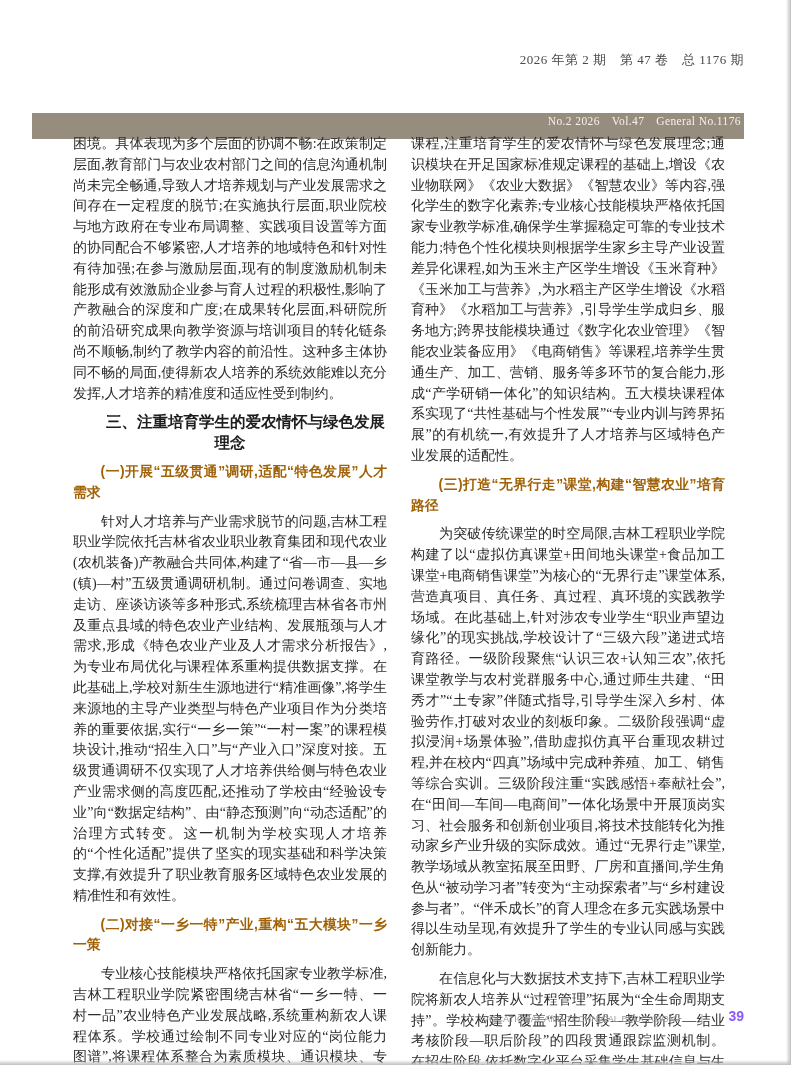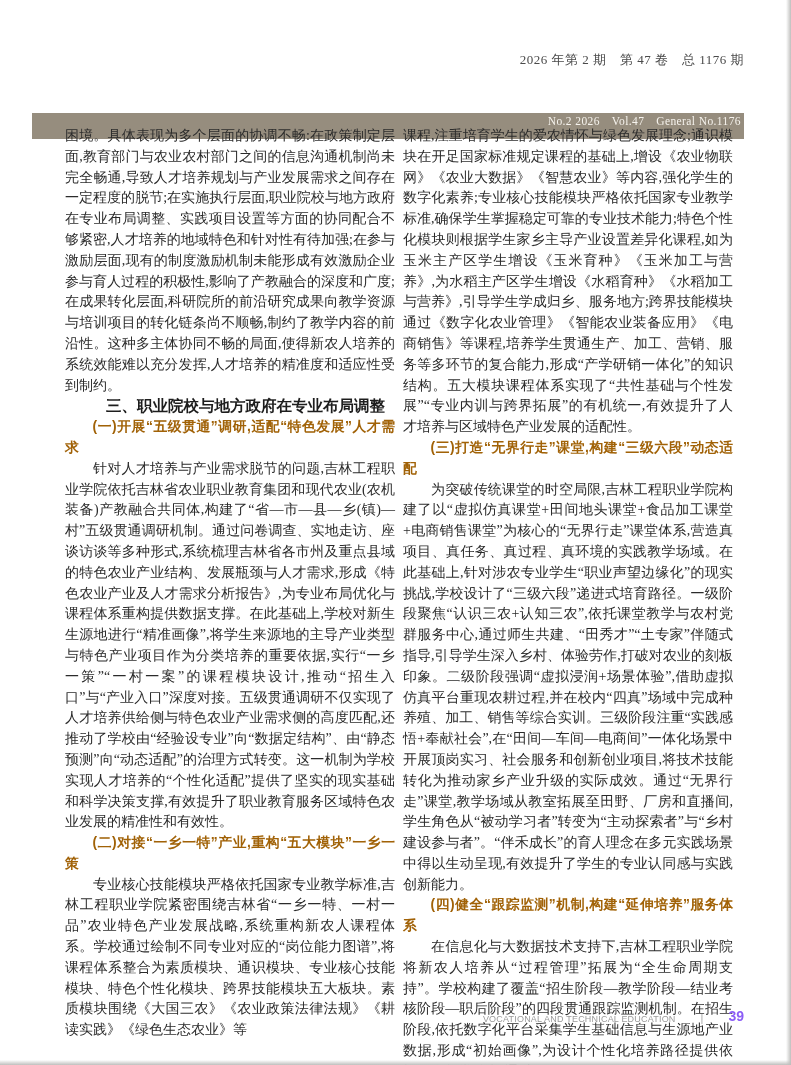--- a/index.html
+++ b/index.html
@@ -41,21 +41,21 @@
 
   .col {
     position: absolute; top: 126px; width: 330px;
     font-size: 14px; line-height: 20.8px;
     text-align: justify;
     color: #2b2b2b;
   }
   .col-left  { left: 65px; }
   .col-right { left: 403px; }
 
-  .col p { margin: 0; text-indent: 2em; }
+  .col p { margin: 8px; text-indent: 2em; }
   .col p.continuation { text-indent: 0; }
 
   .section-heading {
     font-family: "Liberation Sans", sans-serif;
     font-weight: bold; font-size: 15.5px;
     text-align: center; text-indent: 0;
     margin: 26px 0 23px 0;
     color: #1d1d1d;
   }
   .sub-heading {
@@ -87,32 +87,31 @@
 <div class="page">
 
   <div class="header-issue-cn">2026 年第 2 期　第 47 卷　总 1176 期</div>
 
   <div class="header-bar">
     <span class="header-bar-text">No.2 2026　Vol.47　General No.1176</span>
   </div>
 
   <div class="col col-left">
     <p class="continuation">困境。具体表现为多个层面的协调不畅:在政策制定层面,教育部门与农业农村部门之间的信息沟通机制尚未完全畅通,导致人才培养规划与产业发展需求之间存在一定程度的脱节;在实施执行层面,职业院校与地方政府在专业布局调整、实践项目设置等方面的协同配合不够紧密,人才培养的地域特色和针对性有待加强;在参与激励层面,现有的制度激励机制未能形成有效激励企业参与育人过程的积极性,影响了产教融合的深度和广度;在成果转化层面,科研院所的前沿研究成果向教学资源与培训项目的转化链条尚不顺畅,制约了教学内容的前沿性。这种多主体协同不畅的局面,使得新农人培养的系统效能难以充分发挥,人才培养的精准度和适应性受到制约。</p>
-    <p class="section-heading">三、职业院校与地方政府在专业布局调整</p>
+    <p class="section-heading">三、注重培育学生的爱农情怀与绿色发展理念</p>
     <p class="sub-heading">(一)开展“五级贯通”调研,适配“特色发展”人才需求</p>
     <p>针对人才培养与产业需求脱节的问题,吉林工程职业学院依托吉林省农业职业教育集团和现代农业(农机装备)产教融合共同体,构建了“省—市—县—乡(镇)—村”五级贯通调研机制。通过问卷调查、实地走访、座谈访谈等多种形式,系统梳理吉林省各市州及重点县域的特色农业产业结构、发展瓶颈与人才需求,形成《特色农业产业及人才需求分析报告》,为专业布局优化与课程体系重构提供数据支撑。在此基础上,学校对新生生源地进行“精准画像”,将学生来源地的主导产业类型与特色产业项目作为分类培养的重要依据,实行“一乡一策”“一村一案”的课程模块设计,推动“招生入口”与“产业入口”深度对接。五级贯通调研不仅实现了人才培养供给侧与特色农业产业需求侧的高度匹配,还推动了学校由“经验设专业”向“数据定结构”、由“静态预测”向“动态适配”的治理方式转变。这一机制为学校实现人才培养的“个性化适配”提供了坚实的现实基础和科学决策支撑,有效提升了职业教育服务区域特色农业发展的精准性和有效性。</p>
     <p class="sub-heading">(二)对接“一乡一特”产业,重构“五大模块”一乡一策</p>
     <p>专业核心技能模块严格依托国家专业教学标准,吉林工程职业学院紧密围绕吉林省“一乡一特、一村一品”农业特色产业发展战略,系统重构新农人课程体系。学校通过绘制不同专业对应的“岗位能力图谱”,将课程体系整合为素质模块、通识模块、专业核心技能模块、特色个性化模块、跨界技能模块五大板块。素质模块围绕《大国三农》《农业政策法律法规》《耕读实践》《绿色生态农业》等</p>
   </div>
 
   <div class="col col-right">
     <p class="continuation">课程,注重培育学生的爱农情怀与绿色发展理念;通识模块在开足国家标准规定课程的基础上,增设《农业物联网》《农业大数据》《智慧农业》等内容,强化学生的数字化素养;专业核心技能模块严格依托国家专业教学标准,确保学生掌握稳定可靠的专业技术能力;特色个性化模块则根据学生家乡主导产业设置差异化课程,如为玉米主产区学生增设《玉米育种》《玉米加工与营养》,为水稻主产区学生增设《水稻育种》《水稻加工与营养》,引导学生学成归乡、服务地方;跨界技能模块通过《数字化农业管理》《智能农业装备应用》《电商销售》等课程,培养学生贯通生产、加工、营销、服务等多环节的复合能力,形成“产学研销一体化”的知识结构。五大模块课程体系实现了“共性基础与个性发展”“专业内训与跨界拓展”的有机统一,有效提升了人才培养与区域特色产业发展的适配性。</p>
-    <p class="sub-heading">(三)打造“无界行走”课堂,构建“三级六段”动态适配</p>
+    <p class="sub-heading">(三)打造“无界行走”课堂,构建“智慧农业”培育路径</p>
     <p>为突破传统课堂的时空局限,吉林工程职业学院构建了以“虚拟仿真课堂+田间地头课堂+食品加工课堂+电商销售课堂”为核心的“无界行走”课堂体系,营造真项目、真任务、真过程、真环境的实践教学场域。在此基础上,针对涉农专业学生“职业声望边缘化”的现实挑战,学校设计了“三级六段”递进式培育路径。一级阶段聚焦“认识三农+认知三农”,依托课堂教学与农村党群服务中心,通过师生共建、“田秀才”“土专家”伴随式指导,引导学生深入乡村、体验劳作,打破对农业的刻板印象。二级阶段强调“虚拟浸润+场景体验”,借助虚拟仿真平台重现农耕过程,并在校内“四真”场域中完成种养殖、加工、销售等综合实训。三级阶段注重“实践感悟+奉献社会”,在“田间—车间—电商间”一体化场景中开展顶岗实习、社会服务和创新创业项目,将技术技能转化为推动家乡产业升级的实际成效。通过“无界行走”课堂,教学场域从教室拓展至田野、厂房和直播间,学生角色从“被动学习者”转变为“主动探索者”与“乡村建设参与者”。“伴禾成长”的育人理念在多元实践场景中得以生动呈现,有效提升了学生的专业认同感与实践创新能力。</p>
-    <p class="sub-heading">(四)健全“跟踪监测”机制,构建“延伸培养”服务体系</p>
     <p>在信息化与大数据技术支持下,吉林工程职业学院将新农人培养从“过程管理”拓展为“全生命周期支持”。学校构建了覆盖“招生阶段—教学阶段—结业考核阶段—职后阶段”的四段贯通跟踪监测机制。在招生阶段,依托数字化平台采集学生基础信息与生源地产业数据,形成“初始画像”,为设计个性化培养路径提供依据。在教学阶段,通过</p>
   </div>
 
   <div class="footer">
     <span class="footer-journal">VOCATIONAL AND TECHNICAL EDUCATION</span>
     <span class="footer-sep">|</span>
     <span class="footer-page">39</span>
   </div>
 
   <div class="edge-right"></div>

